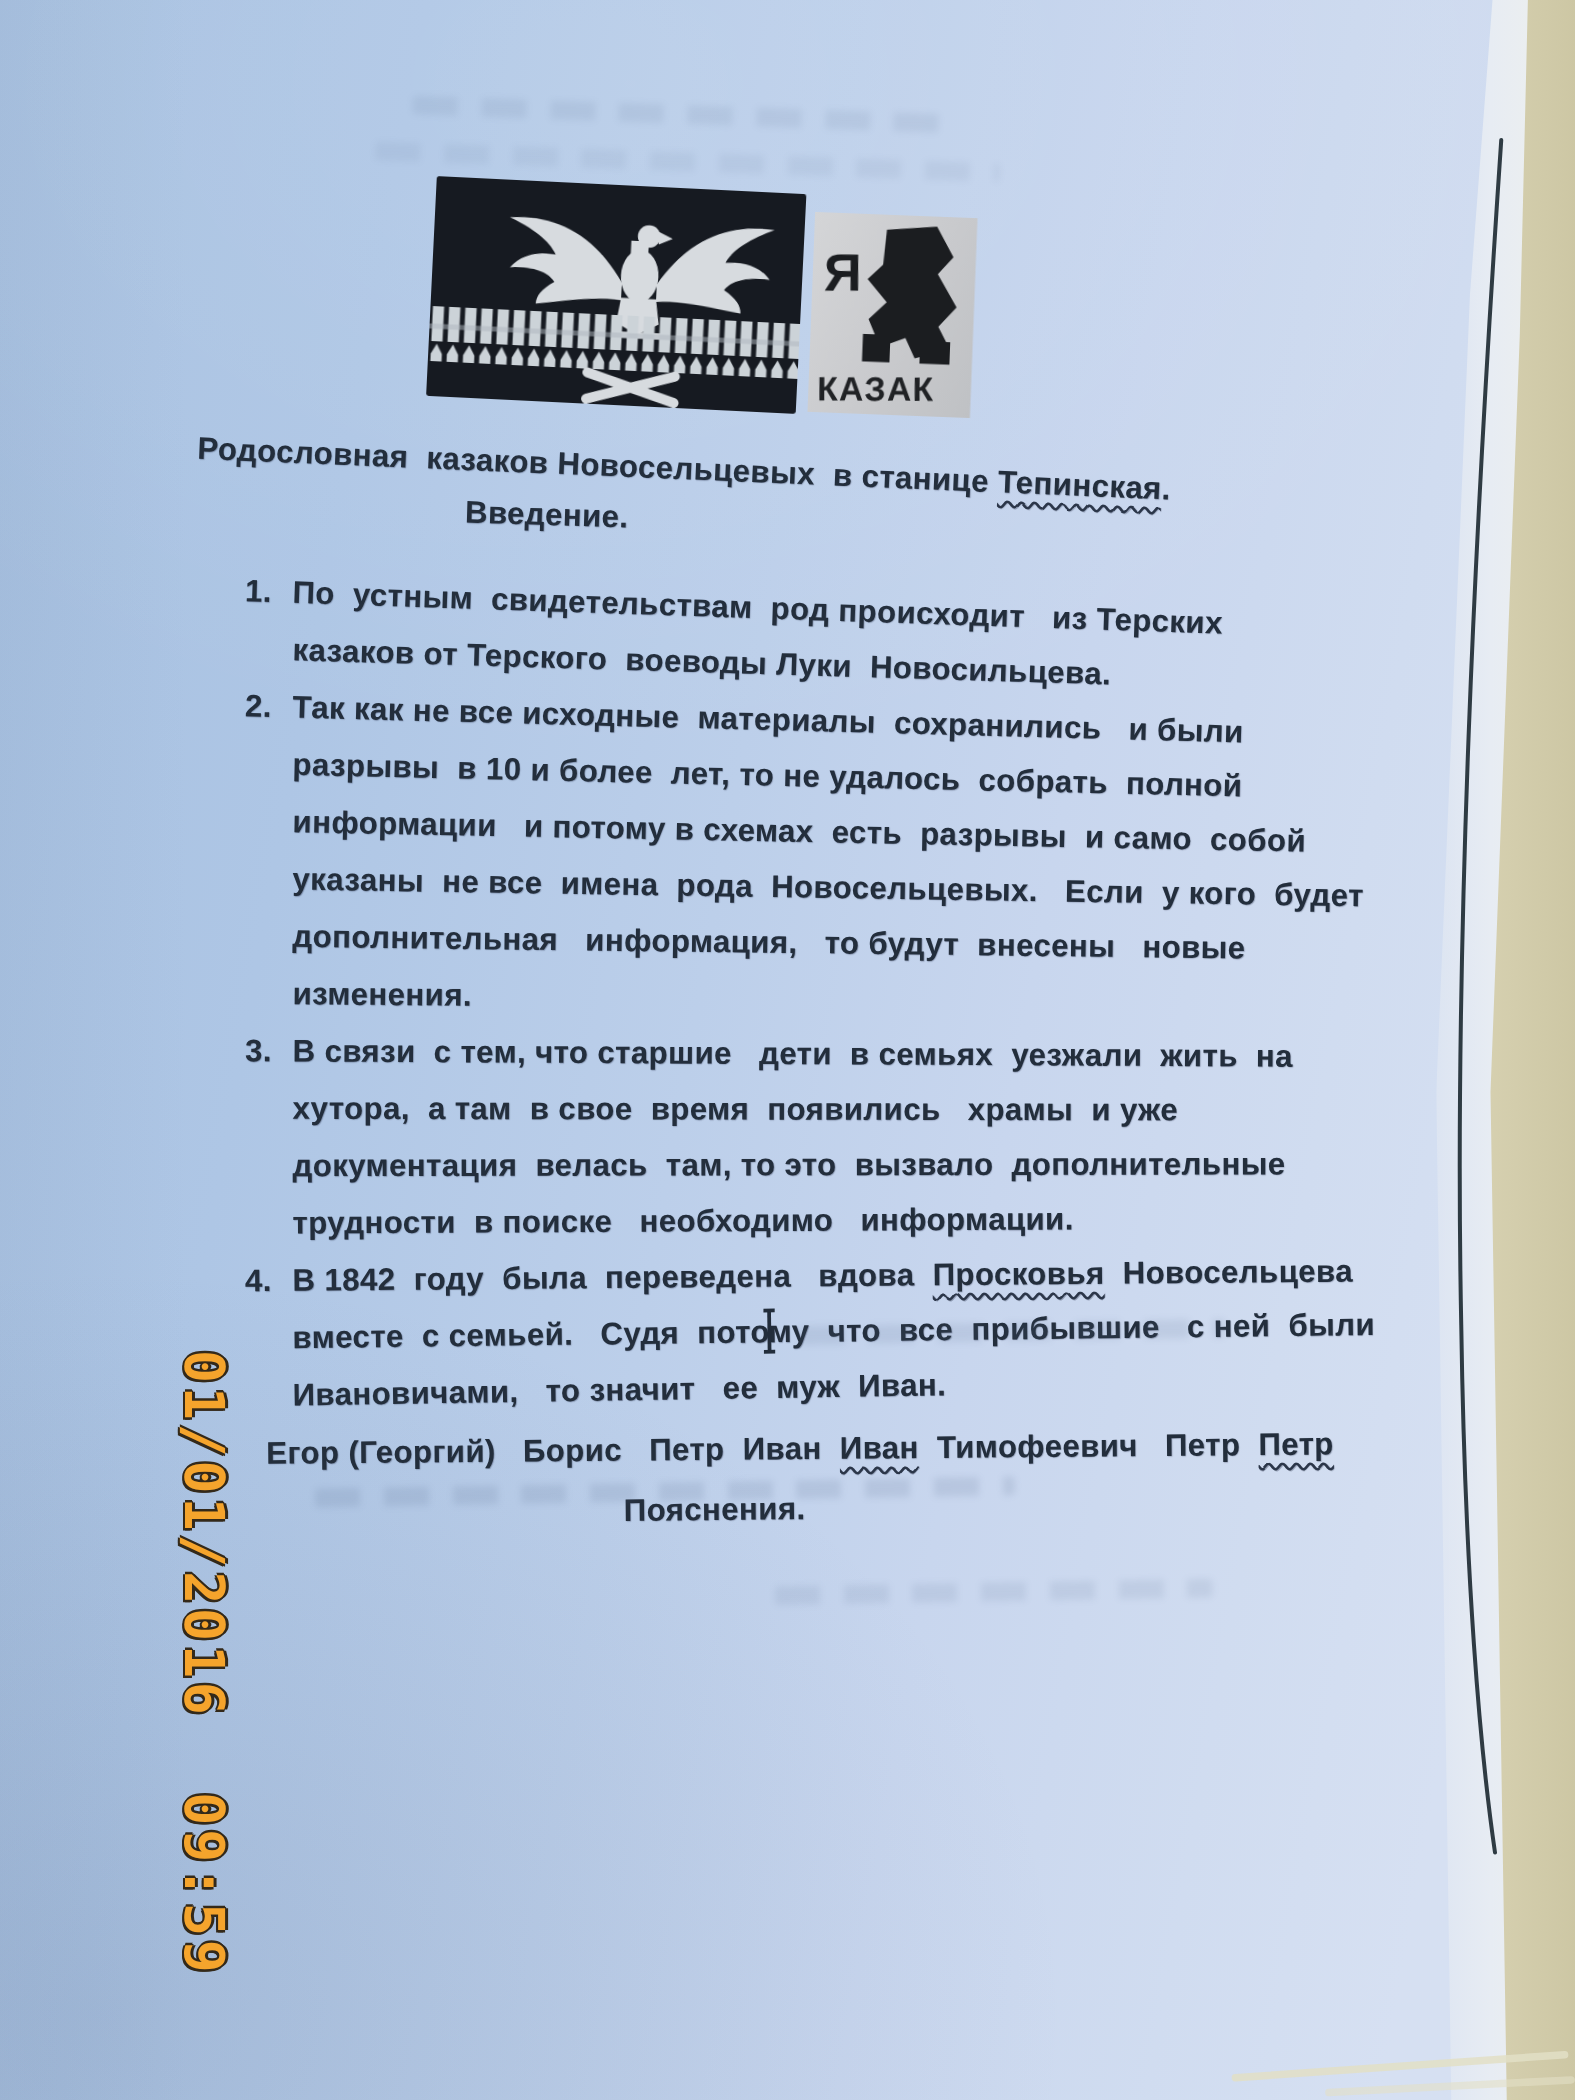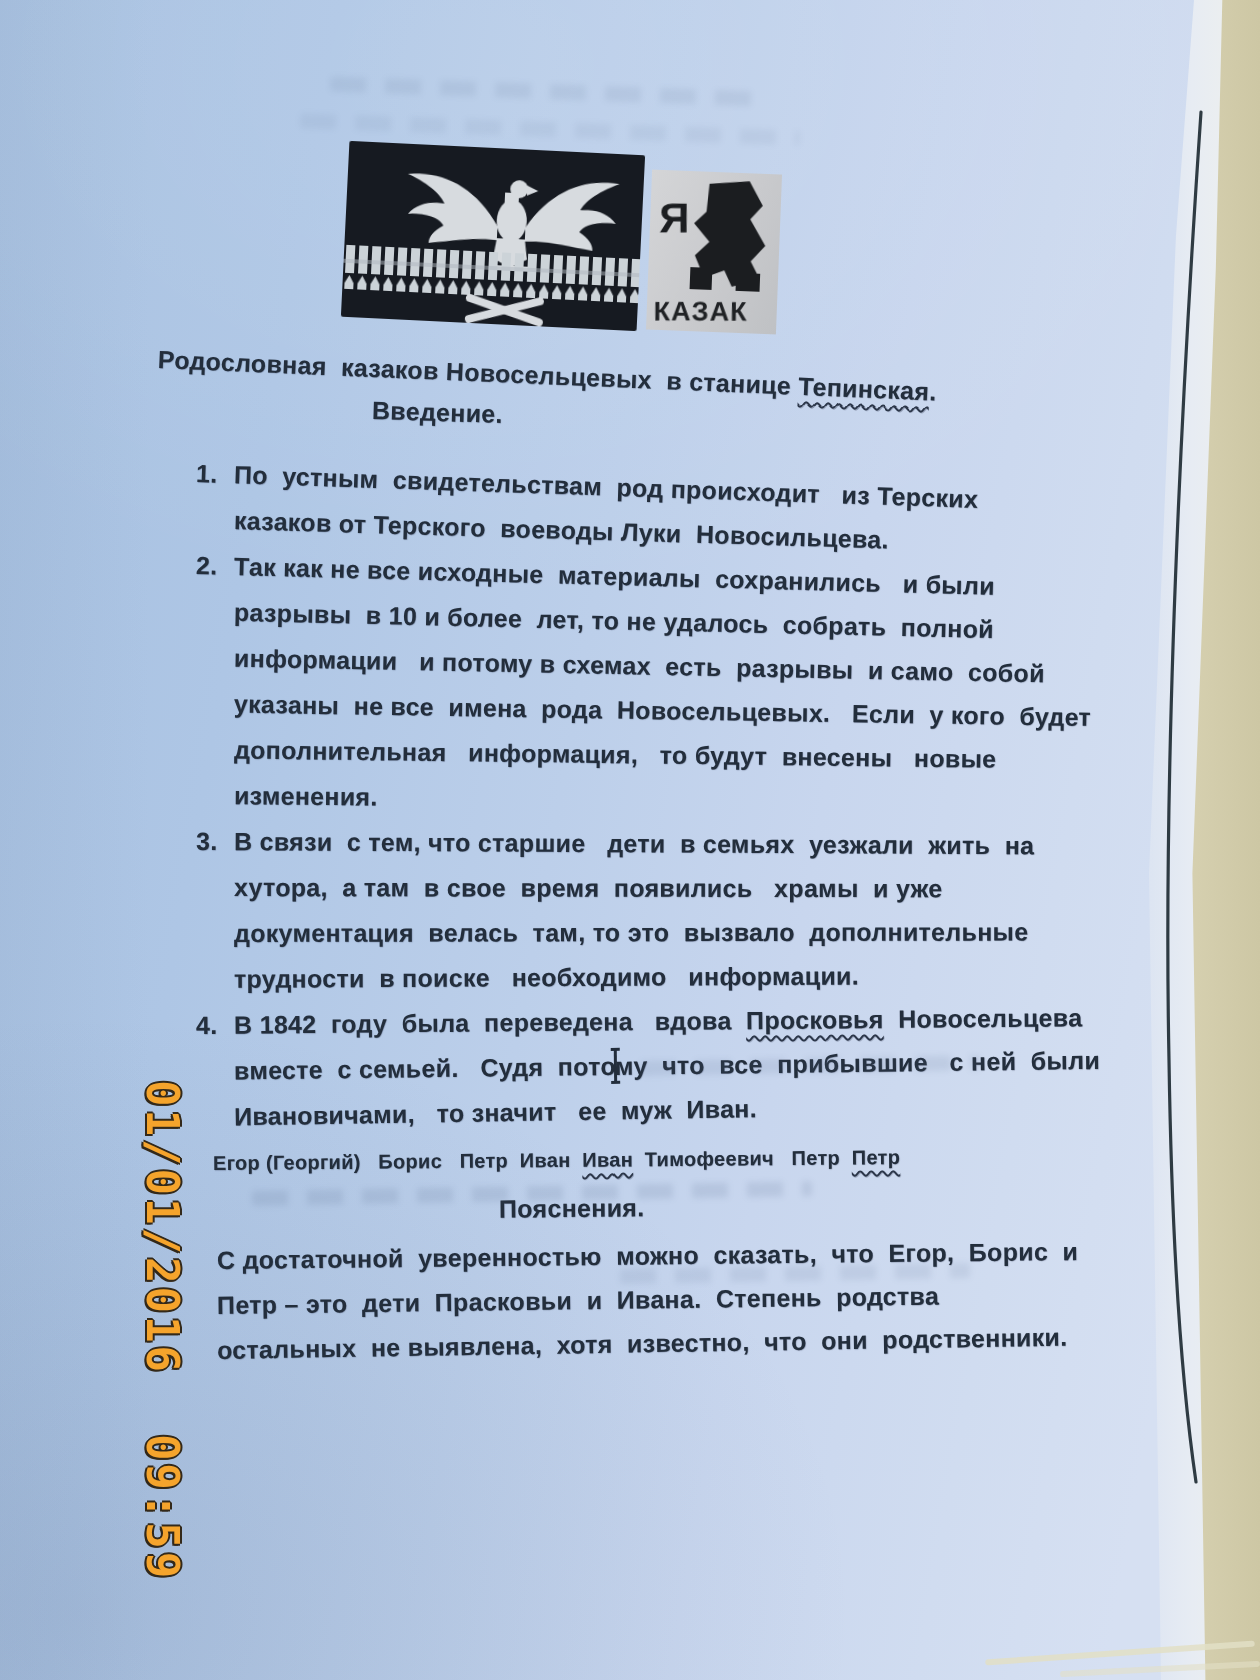--- a/index.html
+++ b/index.html
@@ -33,21 +33,21 @@
   .wavy{text-decoration:underline;text-decoration-style:wavy;
     text-decoration-color:#2b3649;text-decoration-thickness:2px;text-underline-offset:6px;}
   .caret{display:inline-block;width:3px;height:34px;background:#222d3b;
     vertical-align:-8px;margin:0 -2px 0 -2px;position:relative;}
   .caret::before,.caret::after{content:'';position:absolute;left:-3px;width:9px;height:3px;background:#222d3b;}
   .caret::before{top:-1px}.caret::after{bottom:-1px}
 
   .title-block{position:absolute;left:158px;top:336px;font-size:25px;}
   .intro-heading{position:absolute;left:372px;top:398px;font-size:25px;transform:rotate(1.7deg);}
   .list{position:absolute;left:196px;top:450px;font-size:25px;}
-  .names-block{position:absolute;left:213px;top:1140px;font-size:20px;}
+  .names-block{position:absolute;left:213px;top:1140px;font-size:25px;}
   .explan-heading{position:absolute;left:499px;top:1194px;font-size:25px;transform:rotate(-.6deg);}
   .conclusion{position:absolute;left:217px;top:1238px;font-size:25px;}
   .conclusion .tline{height:45px;line-height:45px;}
 
   
   .emblem{position:absolute;left:345px;top:148px;width:296px;height:176px;
     transform:rotate(2.8deg);filter:blur(.4px);}
   .kazak-logo{position:absolute;left:649px;top:172px;width:130px;height:160px;
     transform:rotate(2.2deg);background:linear-gradient(115deg,#d4d5d7 0%,#c9cacd 55%,#bfc1c4 100%);
     filter:blur(.3px);}
@@ -144,25 +144,20 @@
       <div class="tline" style="transform: rotate(-0.7deg);"><span>вместе  с семьей.   Судя  пото</span><span class="caret"></span><span>му  что  все  прибывшие   с ней  были</span></div>
       <div class="tline" style="transform: rotate(-0.9deg);"><span>Ивановичами,   то значит   ее  муж  Иван.</span></div>
     </div>
 
   <div class="names-block doc-text">
       <div class="tline" style="transform: rotate(-0.5deg);"><span>Егор (Георгий)   Борис   Петр  Иван  </span><span class="wavy">Иван</span><span>  Тимофеевич   Петр  </span><span class="wavy">Петр</span></div>
     </div>
 
   <div class="explan-heading doc-text">Пояснения.</div>
 
-  <div class="conclusion doc-text">
-      <div class="tline" style="transform: rotate(-0.6deg);"><span>С достаточной  уверенностью  можно  сказать,  что  Егор,  Борис  и</span></div>
-      <div class="tline" style="transform: rotate(-0.75deg);"><span>Петр – это  дети  Прасковьи  и  Ивана.  Степень  родства</span></div>
-      <div class="tline" style="transform: rotate(-0.9deg);"><span>остальных  не выявлена,  хотя  известно,  что  они  родственники.</span></div>
-    </div>
 
   <div class="ghost" style="left:330px;top:84px;width:430px;opacity:.10;transform:rotate(2deg);"></div>
   <div class="ghost" style="left:300px;top:122px;width:500px;opacity:.08;transform:rotate(2deg);"></div>
   <div class="ghost" style="left:640px;top:1058px;width:340px;opacity:.12;transform:rotate(-1deg);"></div>
   <div class="ghost" style="left:252px;top:1186px;width:560px;opacity:.14;transform:rotate(-1deg);"></div>
   <div class="ghost" style="left:620px;top:1266px;width:350px;opacity:.11;transform:rotate(-1deg);"></div>
 
   <div class="stamp">01/01/2016  09:59</div>
 </div>
 

